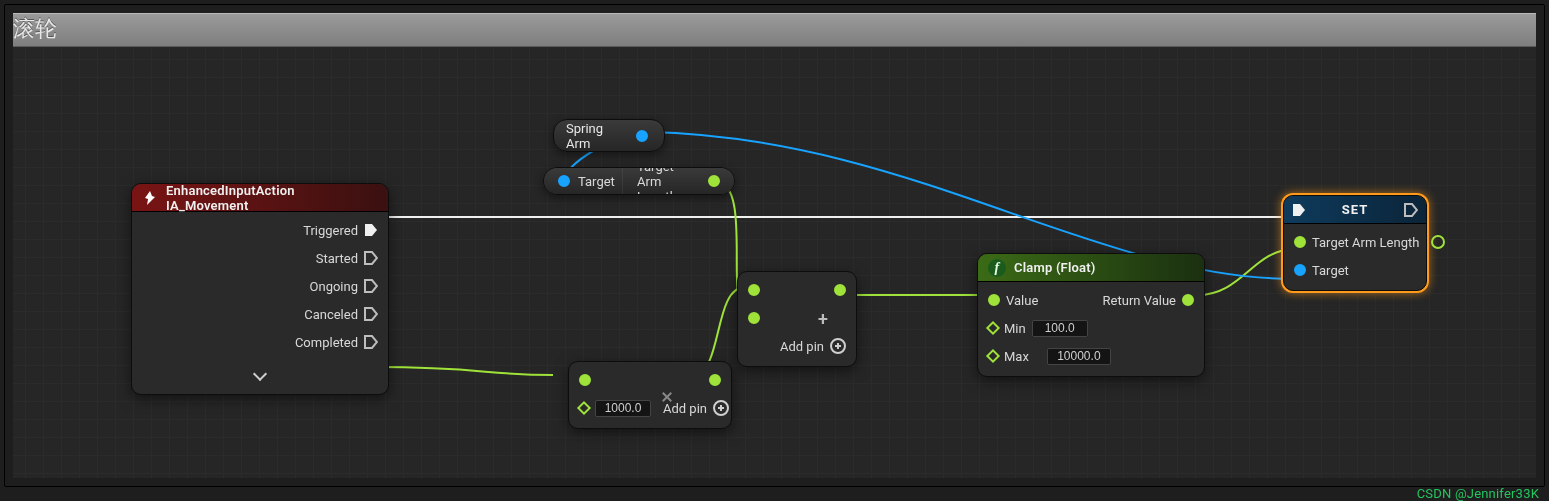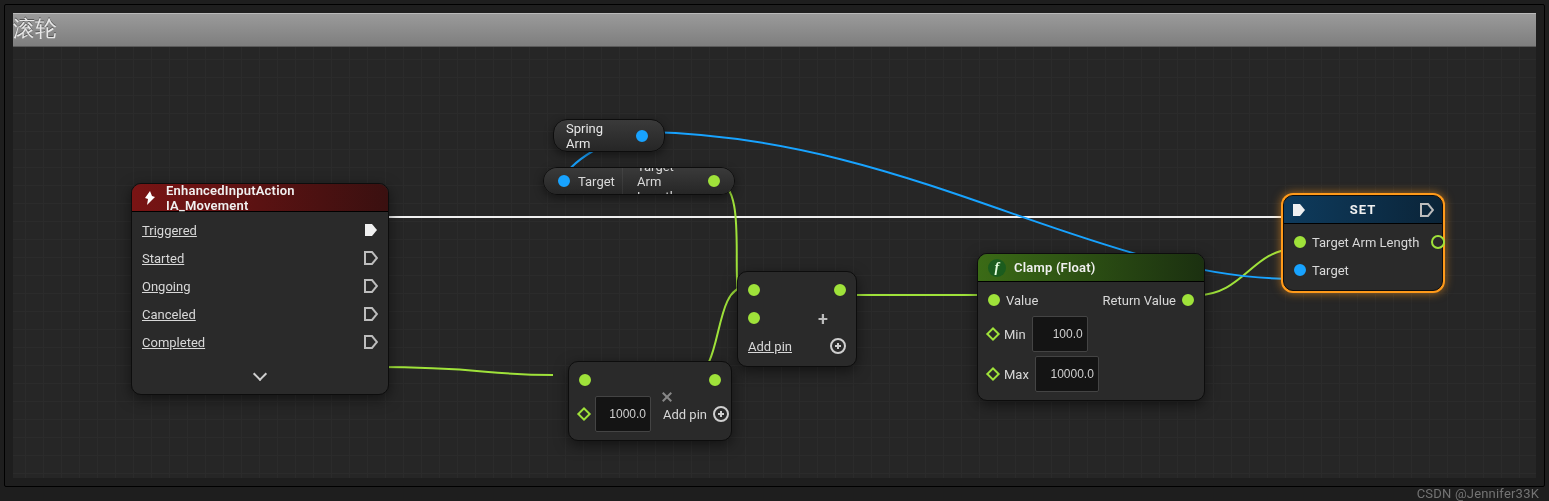--- a/index.html
+++ b/index.html
@@ -67,43 +67,43 @@
   .hdr-red    { background: linear-gradient(90deg, #7a1414 0%, #3a1010 100%); border-bottom: 1px solid #000; }
   .hdr-green  { background: linear-gradient(90deg, #3b6b16 0%, #1b3010 100%); border-bottom: 1px solid #000; }
   .hdr-blue   { background: linear-gradient(90deg, #0e3b5d 0%, #0b2438 100%); border-bottom: 1px solid #000; }
   .f-ico {
     width: 18px; height: 18px; border-radius: 9px;
     background: #1b5c1e; display: flex; align-items: center; justify-content: center;
     font-style: italic; font-family: serif; font-size: 14px; color: #e6ffe0;
   }
   .body { padding: 6px 10px 8px; display: flex; flex-direction: column; gap: 4px; }
   .row  { display: flex; align-items: center; gap: 6px; min-height: 24px; }
-  .row.right { justify-content: space-between; text-decoration: underline; }
+  .row.right { justify-content: flex-end; }
   .row .lab { white-space: nowrap; }
   .row .sp  { flex: 1; }
 
   
   .exec-pin {
     width: 14px; height: 14px; position: relative; flex: 0 0 auto;
   }
   .exec-pin svg { width: 14px; height: 14px; display: block; }
   .data-pin {
     width: 12px; height: 12px; border-radius: 6px;
     background: #3a3a3a; border: 2px solid currentColor;
     flex: 0 0 auto;
   }
   .data-pin.solid { background: currentColor; }
   .c-float { color: #9fe23a; }
   .c-obj   { color: #18a3ff; }
 
   .num-in {
     background: #141414; border: 1px solid #444;
     color: #cfcfcf; font-size: 12px;
-    width: 56px; height: 36px; padding: 1px 4px; border-radius: 2px;
-    text-align: right;
+    width: 56px; height: 17px; padding: 1px 4px; border-radius: 2px;
+    text-align: center;
   }
   .chev {
     display: inline-block; width: 10px; height: 10px; position: relative;
   }
   .chev::before {
     content:""; position:absolute; left:0; right:0; top:0; bottom:0;
     border-left:2px solid #cfcfcf; border-bottom:2px solid #cfcfcf;
     transform: rotate(-45deg);
   }
   .pill {
@@ -138,21 +138,21 @@
   .add-plus::after  { top:3px; bottom:3px; left:50%; width:2px; margin-left:-1px; }
   .tiny-x {
     position: absolute; width: 12px; height: 12px; color:#888;
   }
   .tiny-x::before, .tiny-x::after {
     content:""; position:absolute; left:0; right:0; top:50%; height:2px; background:#888;
   }
   .tiny-x::before { transform: rotate(45deg); }
   .tiny-x::after  { transform: rotate(-45deg); }
   .watermark {
-    position: absolute; right: 10px; bottom: 0; color: #737373;
+    position: absolute; right: 10px; bottom: 0; color: #22c55e;
     font-size: 13px; letter-spacing:.2px;
   }
   .ring {
     width: 14px; height: 14px; border-radius: 7px;
     border: 2px solid currentColor; display:inline-block; flex:0 0 auto;
   }
   .diamond {
     width: 10px; height: 10px; display:inline-block; flex:0 0 auto;
     border: 2px solid #9fe23a; transform: rotate(45deg);
   }
@@ -309,26 +309,26 @@
           <span class="data-pin solid c-float"></span>
         </div>
         <div class="row">
           <span class="diamond"></span>
           <span class="lab">Min</span>
           <input class="num-in" readonly="" value="100.0" style="">
         </div>
         <div class="row">
           <span class="diamond"></span>
           <span class="lab">Max</span>
-          <input class="num-in" readonly="" style="width: 64px;" value="10000.0">
-        </div>
-      </div>
-    </div>
-
-    <div class="node selected" style="left:1270px; top:148px; width:160px;">
+          <input class="num-in" readonly="" style="width: 64px; margin-left: 12px;" value="10000.0">
+        </div>
+      </div>
+    </div>
+
+    <div class="node selected" style="left:1270px; top:148px; width:144px;">
       <div class="node-header hdr-blue" style="justify-content:center; position:relative;">
         <span class="exec-pin" style="position:absolute; left:8px;">
           <svg viewBox="0 0 14 14">
               <path d="M1 1 H8 L13 7 L8 13 H1 Z" fill="#f0f0f0"></path>
             </svg>
         </span>
         <span style="font-weight:700; letter-spacing:1px;">SET</span>
         <span class="exec-pin" style="position:absolute; right:8px;">
           <svg viewBox="0 0 14 14">
               <path d="M1 1 H8 L13 7 L8 13 H1 Z" fill="none" stroke="#bdbdbd" stroke-width="2"></path>

